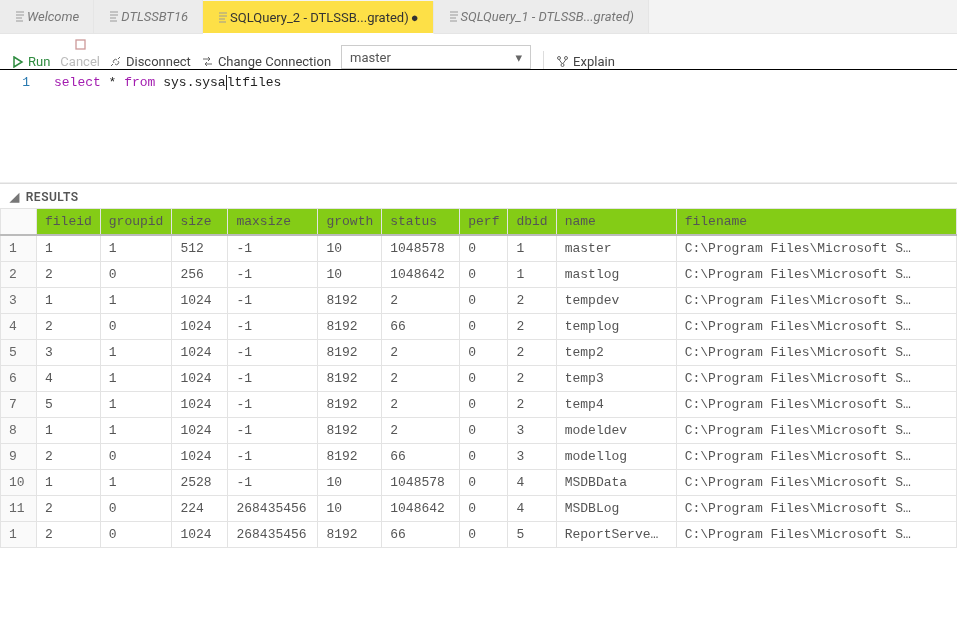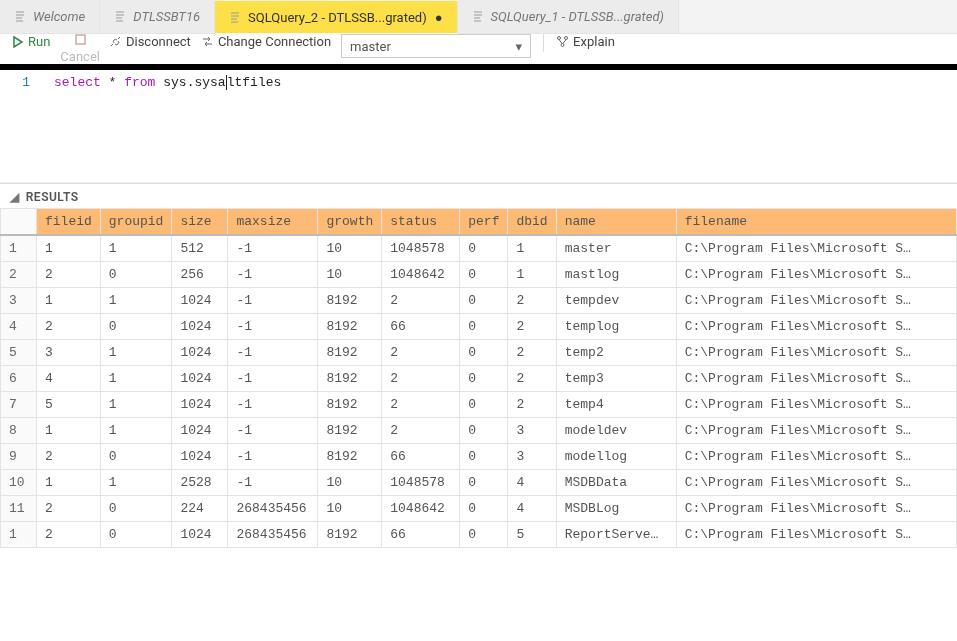--- a/index.html
+++ b/index.html
@@ -17,45 +17,44 @@
     .tabbar {
       display: flex;
       border-bottom: 1px solid #e5e5e5;
       background: #f3f3f3;
       height: 34px;
       align-items: stretch;
     }
     .tab {
       display: flex;
       align-items: center;
-      gap: 6px;
       padding: 16px 14px;
       color: #777;
       border-right: 1px solid #e5e5e5;
       cursor: pointer;
       font-style: italic;
       background: #ececec;
     }
     .tab.active {
       background: #fde047;
       color: #333;
       font-style: normal;
       border-bottom: 1px solid #fff;
       position: relative;
       top: 1px;
     }
     .tab .icon { color: #888; display: inline-flex; }
     .tab .dirty { color: #333; font-style: normal; margin-left: 2px; }
     .toolbar {
       display: flex;
-      align-items: flex-start;
+      align-items: flex-end;
       gap: 10px;
       height: 36px;
       padding: 0 12px;
-      border-bottom: 6px solid #000000;
+      border-bottom: 1px solid #000000;
       color: #555;
     }
     .tbtn {
       display: inline-flex;
       align-items: center;
       gap: 4px;
       cursor: pointer;
       font-size: 13px;
       color: #444;
     }
@@ -119,21 +118,21 @@
     }
     table.grid th, table.grid td {
       border: 1px solid #e3e3e3;
       padding: 5px 8px;
       text-align: left;
       white-space: nowrap;
       overflow: hidden;
       text-overflow: ellipsis;
     }
     table.grid thead th {
-      background: #fdba74;
+      background: #84cc16;
       color: #555;
       font-weight: 400;
       border-bottom: 2px solid #bbb;
       position: sticky;
       top: 0;
     }
     table.grid th.rownumcol, table.grid td.rownum {
       background: #fafafa;
       color: #666;
       width: 36px;

